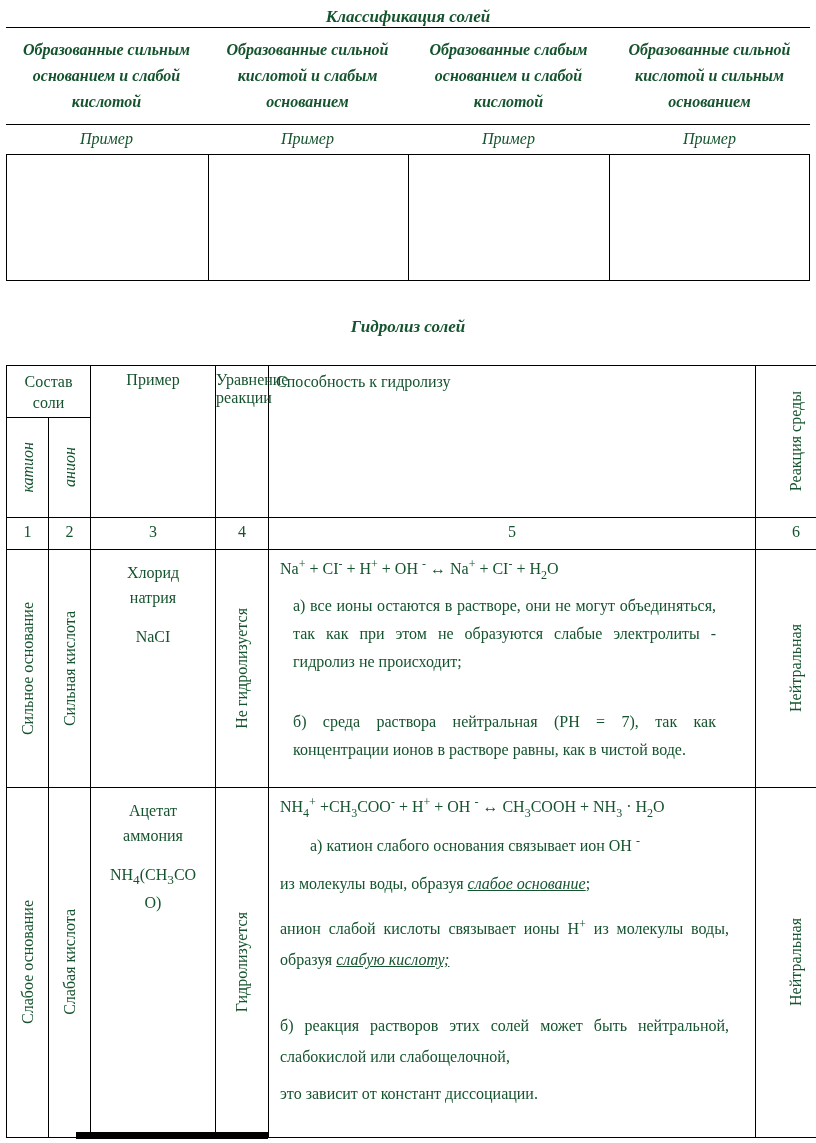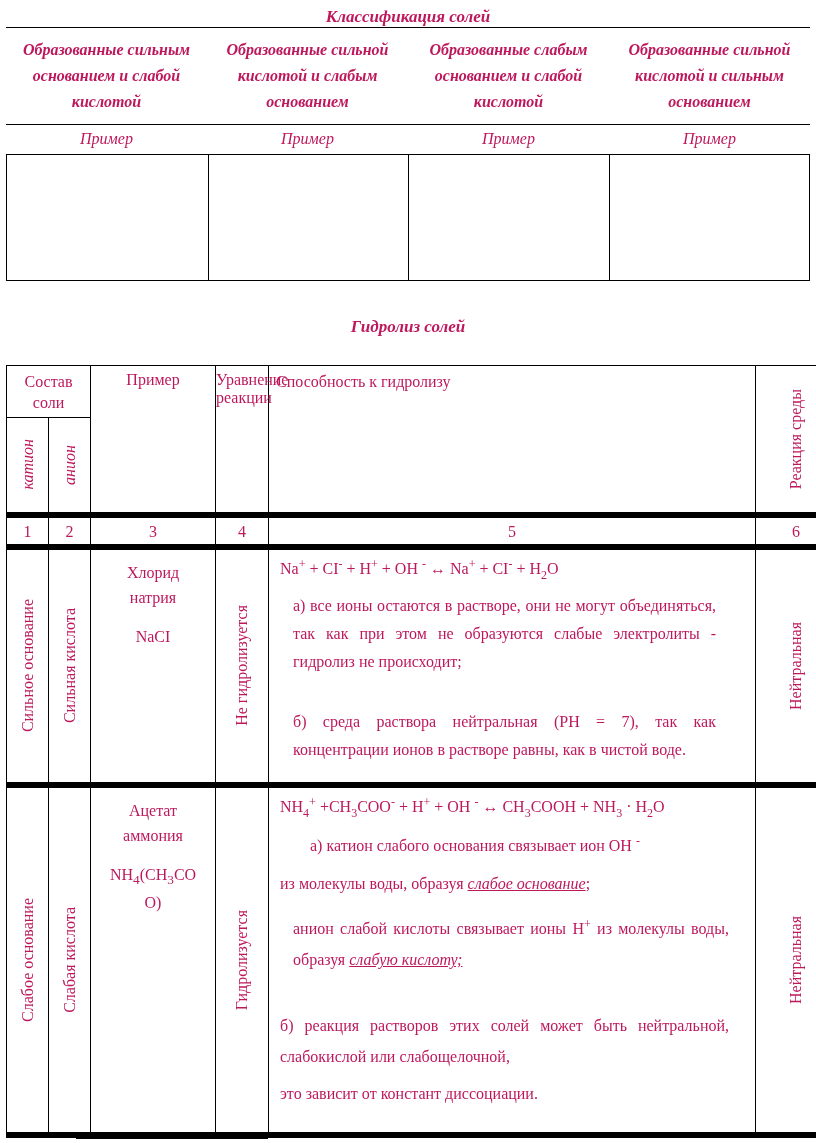--- a/index.html
+++ b/index.html
@@ -3,21 +3,21 @@
 <meta charset="utf-8">
 <style>
   * { box-sizing: border-box; }
   body { margin: 0; background: #888; }
   .page {
     position: relative;
     width: 816px; height: 1143px;
     margin: 0 auto;
     overflow: hidden;
     background: #ffffff;
-    color: #be185d;
+    color: #14532d;
     font-family: "Liberation Serif", "DejaVu Serif", serif;
     font-size: 16px;
   }
   .title { text-align: center; font-weight: 700; font-style: italic; font-size: 17px; }
   .title-class { padding: 7px 0 0; }
   .title-hyd { margin: 36px 0 28px; }
 
   
   .t1 { margin-left: 6px; width: 804px; border-top: 1px solid #000; }
   .t1-soli { text-align: center; padding: 3px 0 4px; border-bottom: 1px solid #000; }
@@ -33,21 +33,21 @@
   .t1-empty .t1-cell + .t1-cell { border-left: 1px solid #000; }
 
   
   .t2 {
     margin-left: 6px; width: 831px;
     display: grid;
     grid-template-columns: 42px 42px 125px 53px 487px 81px;
     grid-template-rows: 152px 32px 238px 350px;
     border-top: 1px solid #000; border-left: 1px solid #000;
   }
-  .c { border-right: 1px solid #000; border-bottom: 6px solid #000000; }
+  .c { border-right: 1px solid #000; border-bottom: 1px solid #000000; }
   .vc { display: flex; align-items: center; justify-content: center; }
   .vert { writing-mode: vertical-rl; transform: rotate(180deg); white-space: nowrap; }
   .it { font-style: italic; }
 
   .h-comp { grid-column: 1 / 3; display: flex; flex-direction: column; }
   .comp-top { height: 52px; border-bottom: 1px solid #000; text-align: center; padding: 5px 8px 0; line-height: 1.35; }
   .comp-sub { flex: 1; display: grid; grid-template-columns: 42px 1fr; }
   .comp-sub .sub { display: flex; align-items: center; justify-content: center; }
   .sub-cation { border-right: 1px solid #000; }
   .h-top { text-align: center; padding-top: 5px; }
@@ -60,21 +60,21 @@
   .cell-eq { padding: 7px 26px 0 11px; }
   .cell-eq .eq { margin: 0 0 10px; }
   .cell-eq sup, .cell-eq sub { font-size: 12px; }
   .p-j { text-align: justify; }
   .r1 .p { line-height: 1.75; margin: 13px; font-family: Liberation Serif, serif; }
   .r1 .p-a { margin-top: 8px; }
   .r1 .p-b { margin-top: 32px; }
   .r2 .p { line-height: 1.95; margin: 0; }
   .r2 .p-a1 { margin-top: 6px; margin-left: 30px; }
   .r2 .p-a2 { margin-top: 6px; }
-  .r2 .p-a3 { margin-top: 14px; margin-left: 13px; }
+  .r2 .p-a3 { margin-top: 14px; }
   .r2 .p-b  { margin-top: 34px; }
   .r2 .p-b2 { margin-top: 6px; }
 
   .bottom-bar { position: absolute; left: 76px; top: 1132px; width: 192px; height: 7px; background: #000; }
 </style>
 </head>
 <body>
 
 <div class="page">
 

